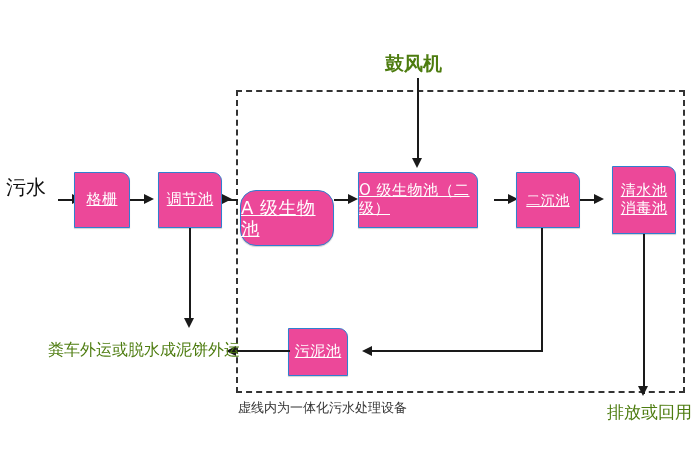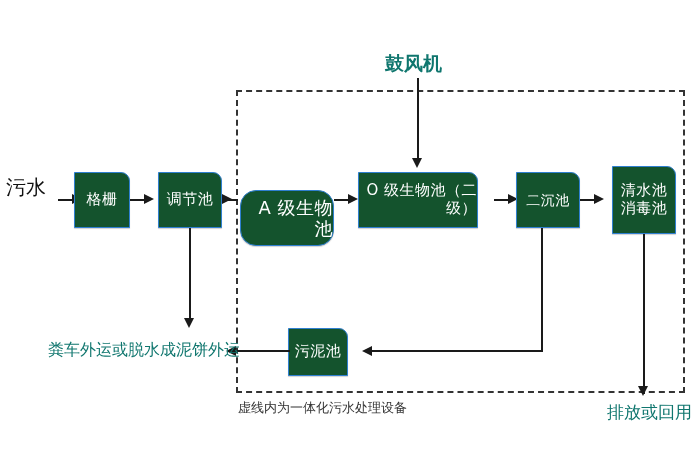--- a/index.html
+++ b/index.html
@@ -19,41 +19,42 @@
   .dashed-zone {
     position: absolute;
     box-sizing: border-box;
     border: 2px dashed #333333;
     background: transparent;
   }
   
   .node {
     position: absolute;
     box-sizing: border-box;
-    background: #14532d;
+    background: #ec4899;
     border: 1px solid #2f7fd0;
     border-top-right-radius: 9px;
     border-bottom-left-radius: 0;
     color: #ffffff;
     display: flex;
     align-items: center;
     justify-content: center;
-    text-align: right;
+    text-align: left;
     line-height: 1.18;
     letter-spacing: 0.5px;
     box-shadow: 0 1px 1px rgba(0,0,0,0.18);
     white-space: pre-line;
+    text-decoration: underline;
   }
   
   .label {
     position: absolute;
     white-space: pre;
     line-height: 1.25;
   }
-  .label.blue   { color: #0f766e; }
+  .label.blue   { color: #4d7c0f; }
   .label.black  { color: #111111; }
   .label.dark   { color: #333333; }
   
   .line-h, .line-v {
     position: absolute;
     background: #1a1a1a;
   }
   .line-h { height: 2px; }
   .line-v { width: 2px; }
   

